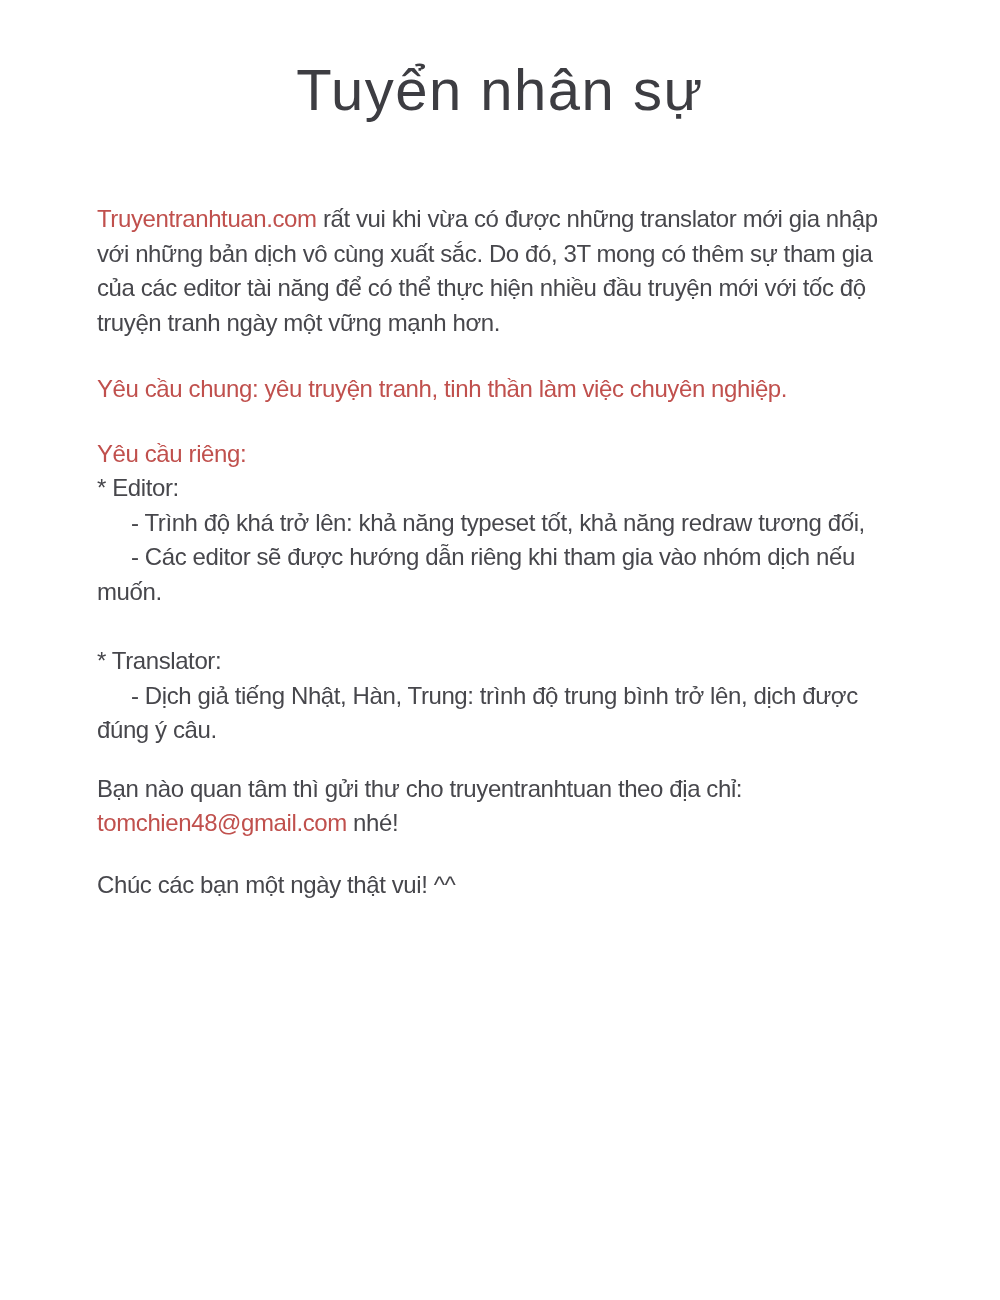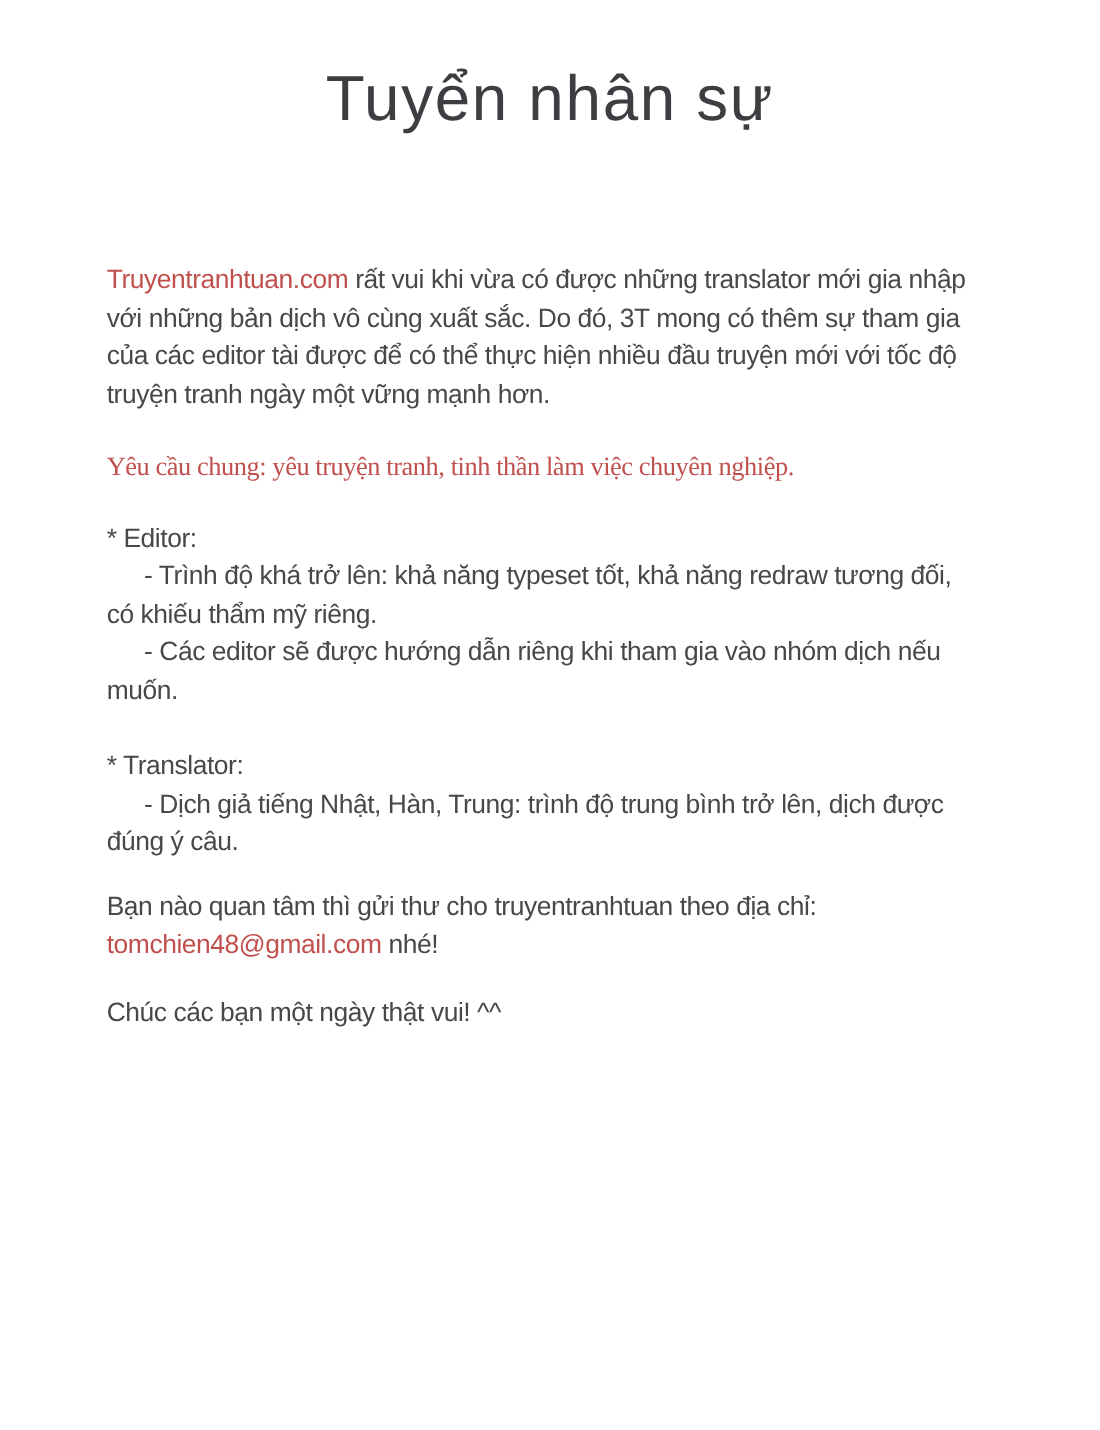--- a/index.html
+++ b/index.html
@@ -22,61 +22,61 @@
   .title {
     margin-top: 54px;
     text-align: center;
     font-size: 58px;
     line-height: 72px;
     font-weight: 300;
     letter-spacing: 1.5px;
     color: var(--c-title);
   }
   .body-text {
-    margin: 112px 60px 0 97px;
+    margin: 76px 60px 0 97px;
     font-size: 24px;
     line-height: 34.5px;
     font-weight: 300;
     letter-spacing: -0.4px;
     color: var(--c-text);
   }
   .line { display: block; white-space: nowrap; }
   .indent { text-indent: 34px; }
   .accent { color: var(--c-accent); }
   a.accent { text-decoration: none; cursor: pointer; }
-  .gap-32 { margin-top: 32px; font-family: Liberation Serif, serif; }
+  .gap-32 { margin-top: 32px; }
   .gap-30 { margin-top: 30px; }
   .gap-35 { margin-top: 35px; }
   .gap-24 { margin-top: 24px; }
   .gap-27 { margin-top: 27px; }
 </style>
 </head>
 <body>
 
 <div class="page">
 
   <h1 class="title">Tuyển nhân sự</h1>
 
   <div class="body-text">
 
     <p>
       <span class="line"><a class="accent">Truyentranhtuan.com</a> <span>rất vui khi vừa có được những translator mới gia nhập</span></span>
       <span class="line">với những bản dịch vô cùng xuất sắc. Do đó, 3T mong có thêm sự tham gia</span>
-      <span class="line">của các editor tài được để có thể thực hiện nhiều đầu truyện mới với tốc độ</span>
+      <span class="line">của các editor tài năng để có thể thực hiện nhiều đầu truyện mới với tốc độ</span>
       <span class="line">truyện tranh ngày một vững mạnh hơn.</span>
     </p>
 
     <p class="gap-32">
       <span class="line accent">Yêu cầu chung: yêu truyện tranh, tinh thần làm việc chuyên nghiệp.</span>
     </p>
 
     <p class="gap-30">
+      <span class="line accent">Yêu cầu riêng:</span>
       <span class="line">* Editor:</span>
       <span class="line indent">- Trình độ khá trở lên: khả năng typeset tốt, khả năng redraw tương đối,</span>
-      <span class="line">có khiếu thẩm mỹ riêng.</span>
       <span class="line indent">- Các editor sẽ được hướng dẫn riêng khi tham gia vào nhóm dịch nếu</span>
       <span class="line">muốn.</span>
     </p>
 
     <p class="gap-35">
       <span class="line">* Translator:</span>
       <span class="line indent">- Dịch giả tiếng Nhật, Hàn, Trung: trình độ trung bình trở lên, dịch được</span>
       <span class="line">đúng ý câu.</span>
     </p>
 

